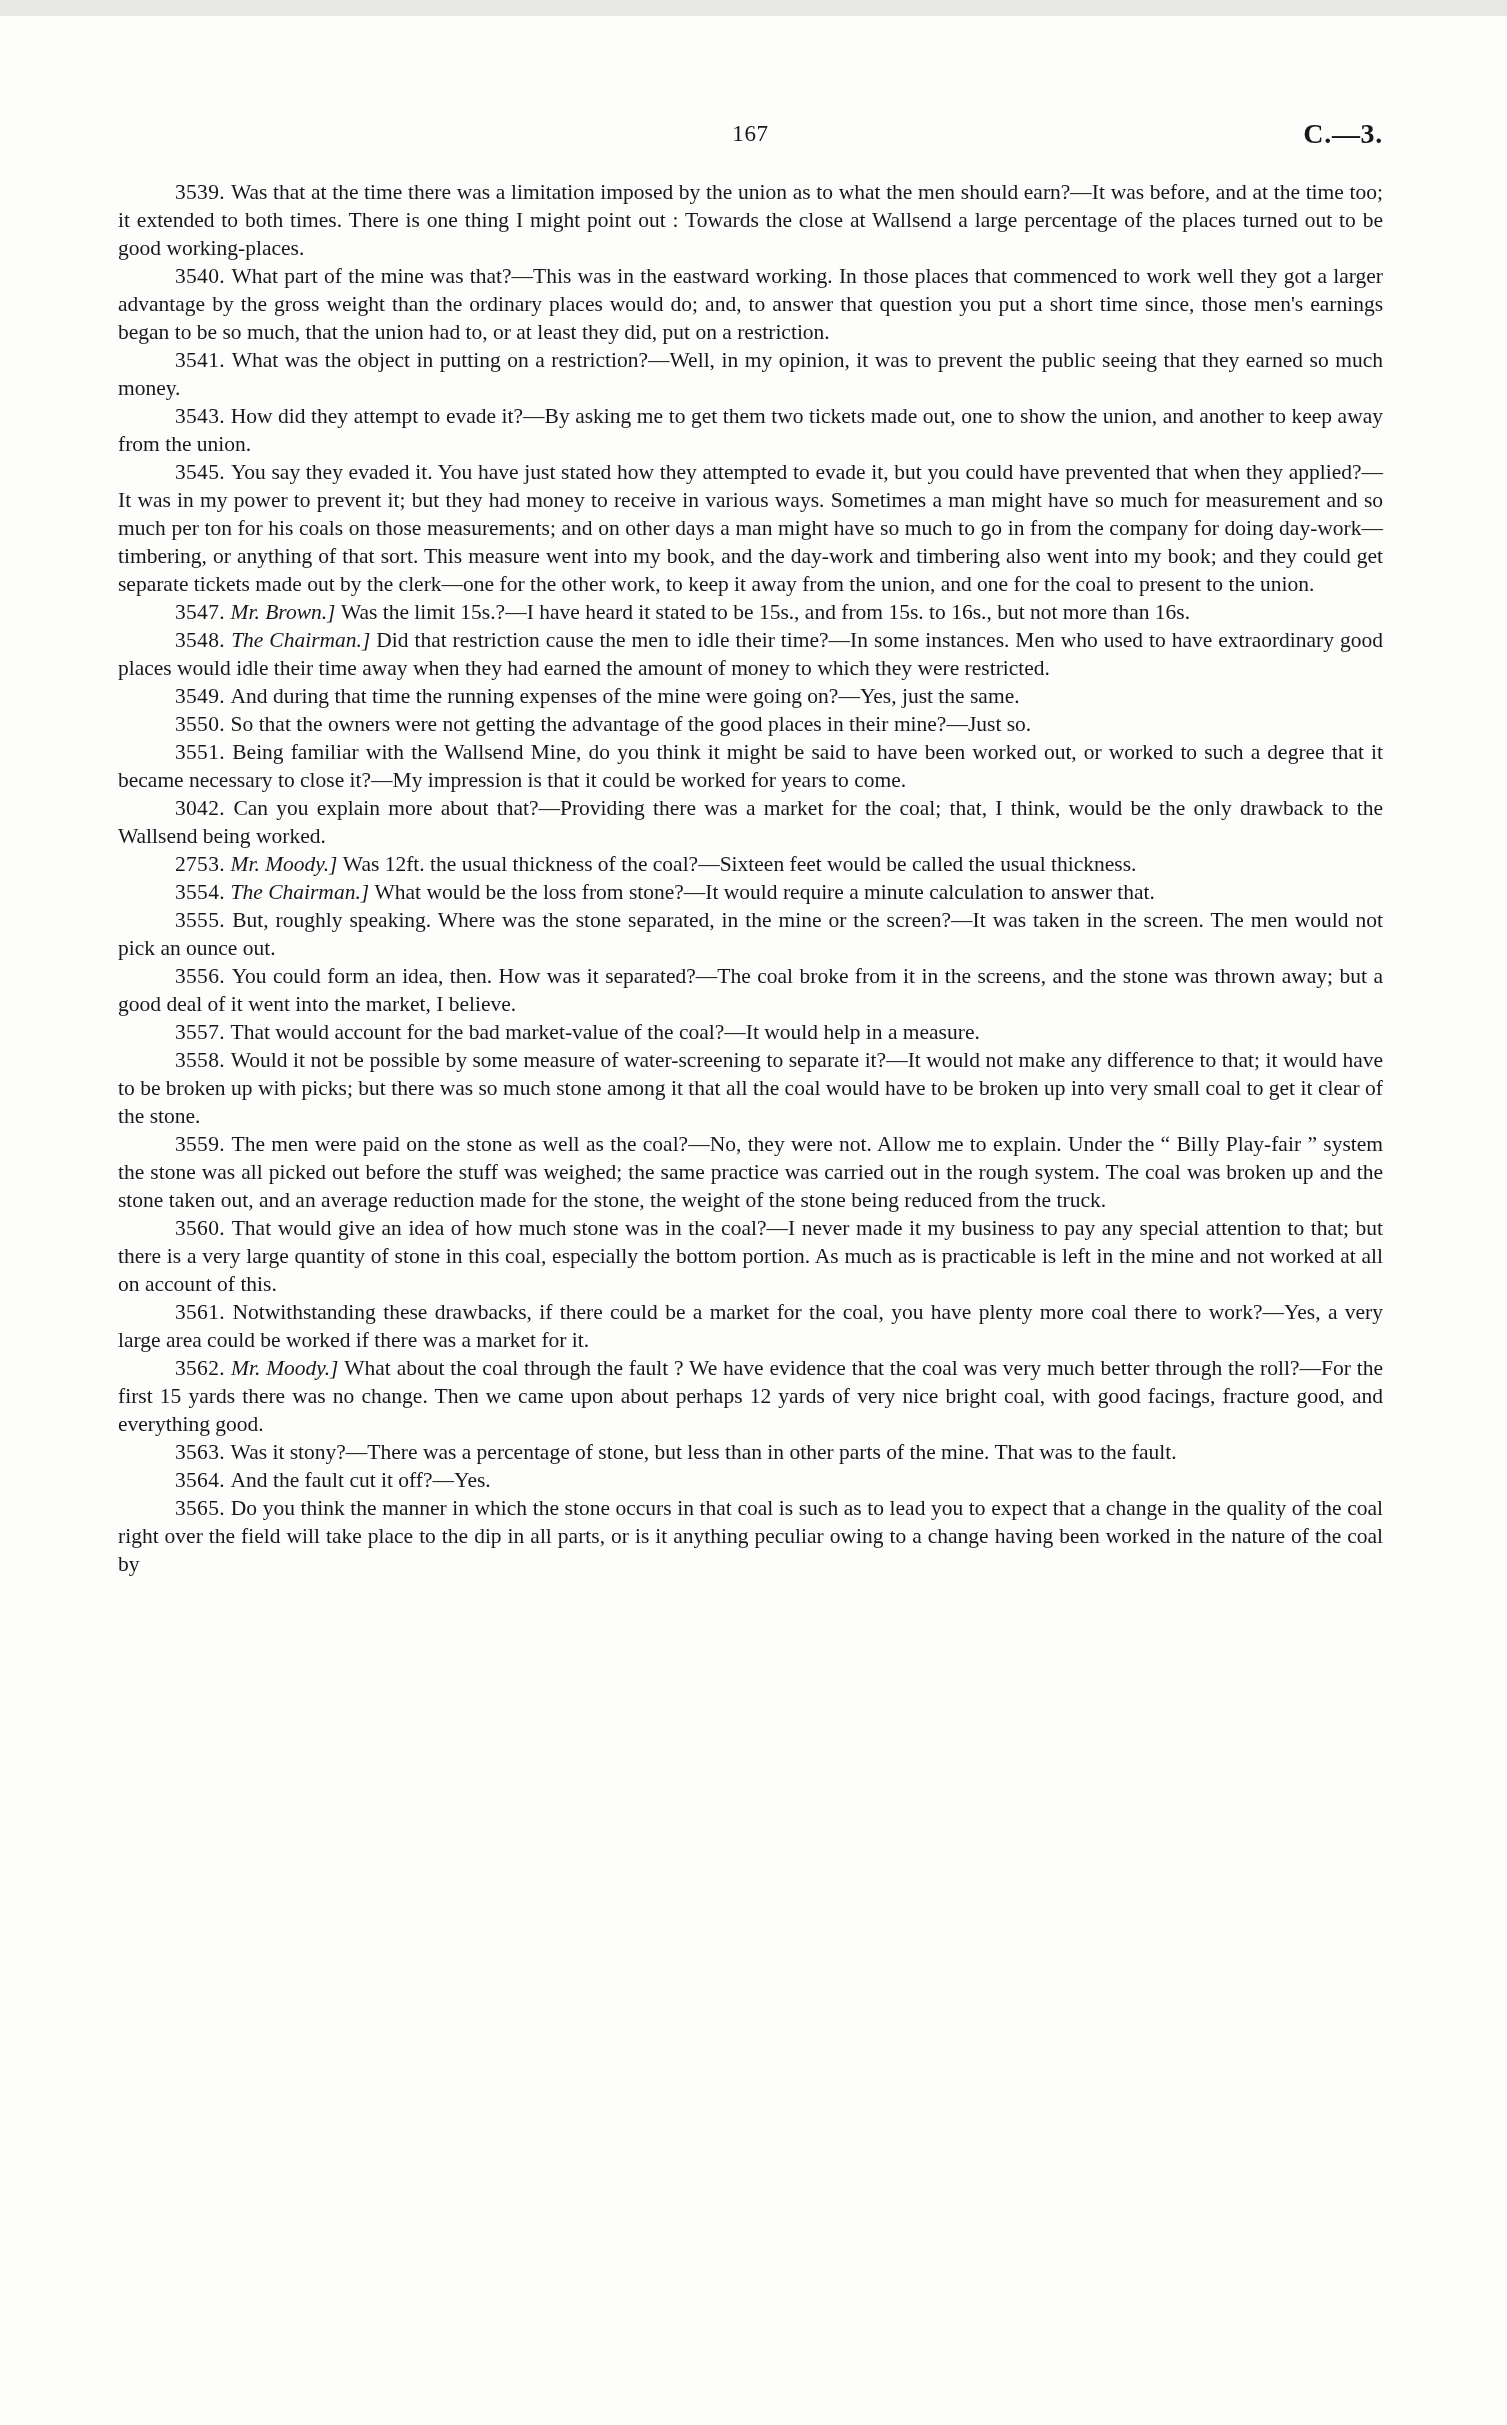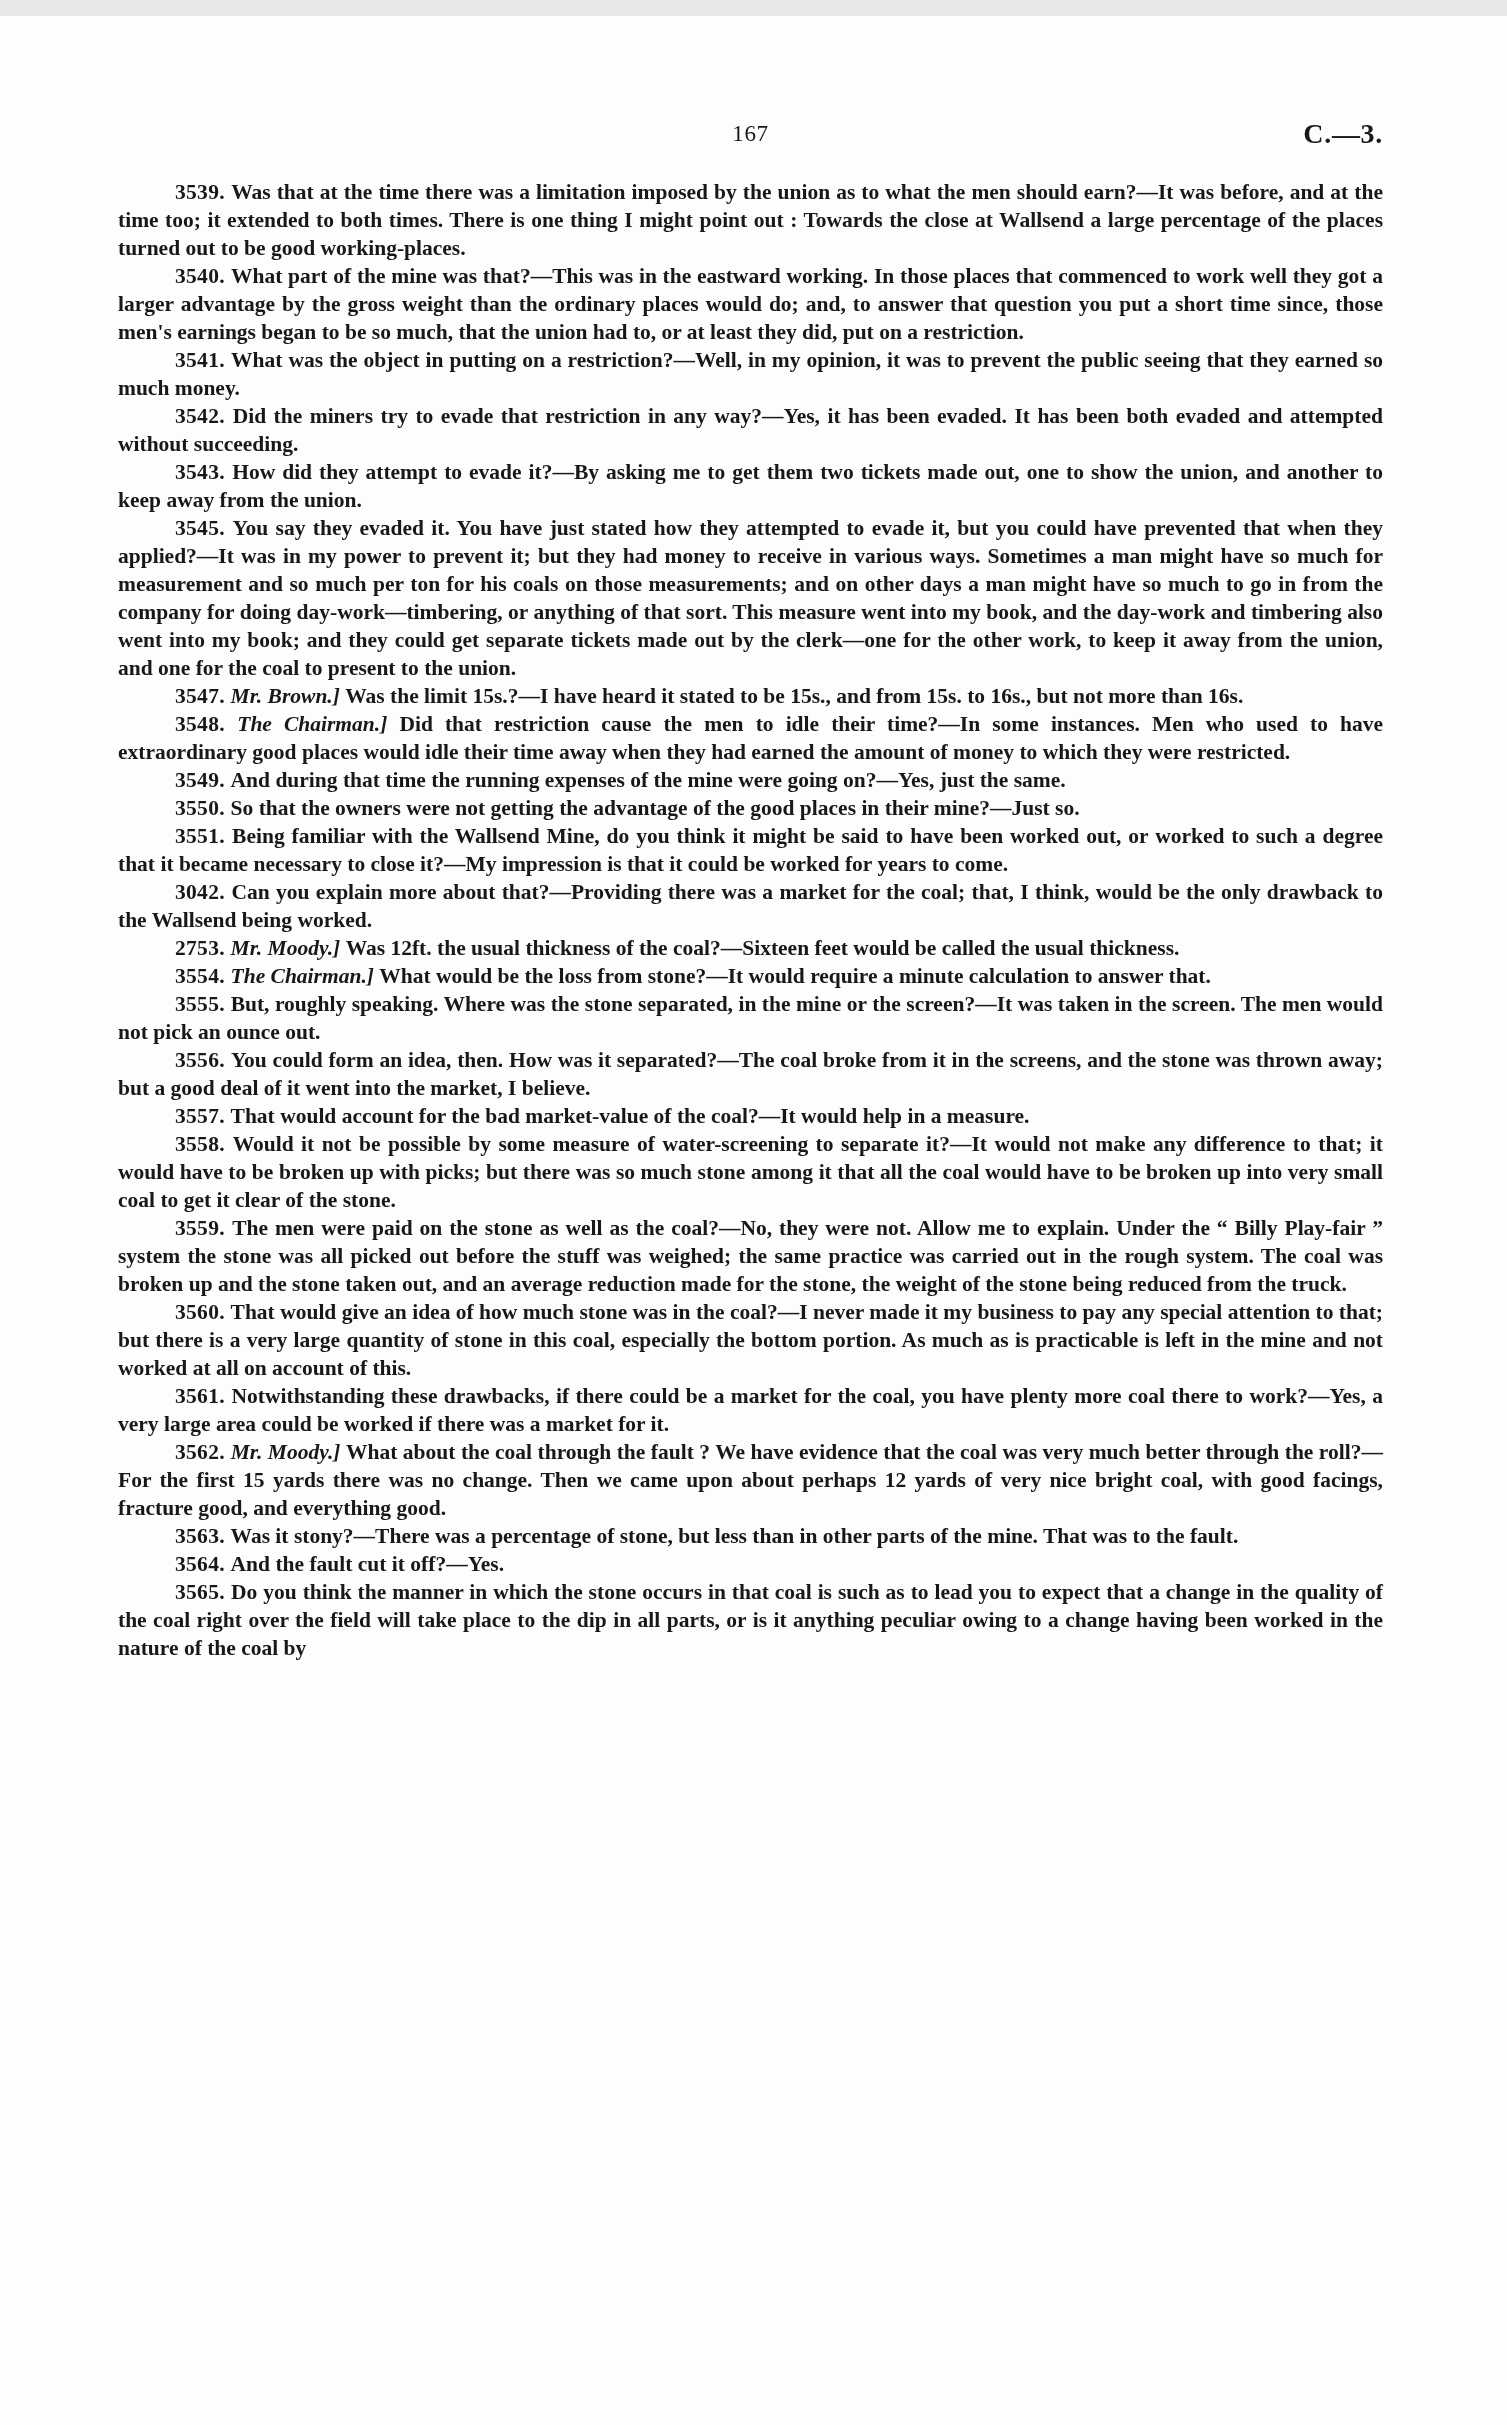--- a/index.html
+++ b/index.html
@@ -41,42 +41,40 @@
     font-weight: bold;
     letter-spacing: 0.7px;
   }
   .text-block {
     text-align: justify;
   }
   .para {
     margin: 0;
     text-indent: 57px;
     text-align: justify;
-    font-weight: bold;
   }
   .qnum {
     letter-spacing: 0.3px;
   }
   .speaker {
     font-style: italic;
   }
 </style>
 </head>
 <body>
 
 <div class="page">
   <div class="page-header">
     <span class="page-number">167</span>
     <span class="section-mark">C.—3.</span>
   </div>
   <main class="text-block">
       <p class="para"><span class="qnum">3539.  </span>Was that at the time there was a limitation imposed by the union as to what the men should earn?—It was before, and at the time too; it extended to both times.  There is one thing I might point out : Towards the close at Wallsend a large percentage of the places turned out to be good working-places.</p>
       <p class="para"><span class="qnum">3540.  </span>What part of the mine was that?—This was in the eastward working.  In those places that commenced to work well they got a larger advantage by the gross weight than the ordinary places would do; and, to answer that question you put a short time since, those men's earnings began to be so much, that the union had to, or at least they did, put on a restriction.</p>
       <p class="para"><span class="qnum">3541.  </span>What was the object in putting on a restriction?—Well, in my opinion, it was to prevent the public seeing that they earned so much money.</p>
-      <p class="para"><span class="qnum">3542.  </span>Did the miners try to evade that restriction in any way?—Yes, it has been evaded.  It has been both evaded and attempted without succeeding.</p>
       <p class="para"><span class="qnum">3543.  </span>How did they attempt to evade it?—By asking me to get them two tickets made out, one to show the union, and another to keep away from the union.</p>
       <p class="para"><span class="qnum">3545.  </span>You say they evaded it.  You have just stated how they attempted to evade it, but you could have prevented that when they applied?—It was in my power to prevent it; but they had money to receive in various ways.  Sometimes a man might have so much for measurement and so much per ton for his coals on those measurements; and on other days a man might have so much to go in from the company for doing day-work—timbering, or anything of that sort.  This measure went into my book, and the day-work and timbering also went into my book; and they could get separate tickets made out by the clerk—one for the other work, to keep it away from the union, and one for the coal to present to the union.</p>
       <p class="para"><span class="qnum">3547.  </span><span class="speaker">Mr. Brown.]  </span>Was the limit 15s.?—I have heard it stated to be 15s., and from 15s. to 16s., but not more than 16s.</p>
       <p class="para"><span class="qnum">3548.  </span><span class="speaker">The Chairman.]  </span>Did that restriction cause the men to idle their time?—In some instances.  Men who used to have extraordinary good places would idle their time away when they had earned the amount of money to which they were restricted.</p>
       <p class="para"><span class="qnum">3549.  </span>And during that time the running expenses of the mine were going on?—Yes, just the same.</p>
       <p class="para"><span class="qnum">3550.  </span>So that the owners were not getting the advantage of the good places in their mine?—Just so.</p>
       <p class="para"><span class="qnum">3551.  </span>Being familiar with the Wallsend Mine, do you think it might be said to have been worked out, or worked to such a degree that it became necessary to close it?—My impression is that it could be worked for years to come.</p>
       <p class="para"><span class="qnum">3042.  </span>Can you explain more about that?—Providing there was a market for the coal; that, I think, would be the only drawback to the Wallsend being worked.</p>
       <p class="para"><span class="qnum">2753.  </span><span class="speaker">Mr. Moody.]  </span>Was 12ft. the usual thickness of the coal?—Sixteen feet would be called the usual thickness.</p>
       <p class="para"><span class="qnum">3554.  </span><span class="speaker">The Chairman.]  </span>What would be the loss from stone?—It would require a minute calculation to answer that.</p>

